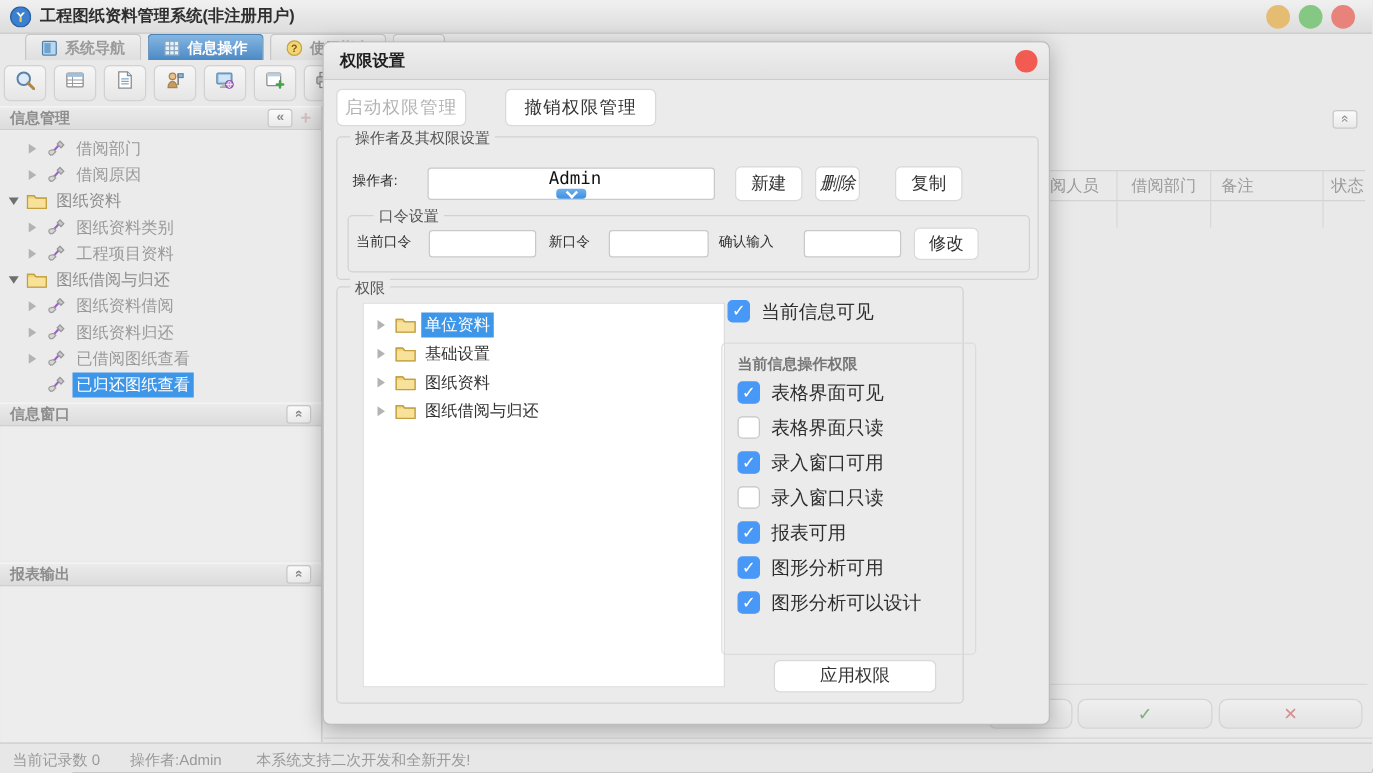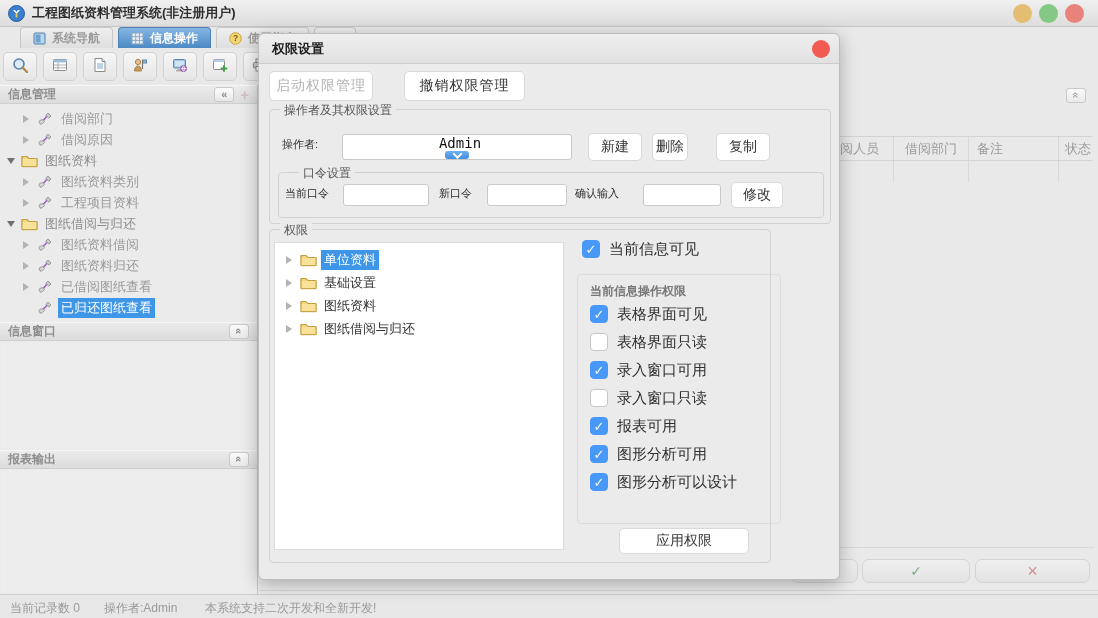--- a/index.html
+++ b/index.html
@@ -402,42 +402,42 @@
     <span class="legend">操作者及其权限设置</span>
     <span class="flabel" style="left:12px; top:27px;">操作者:</span>
     <div class="combo" style="left:72px; top:24px; width:230px;flex-direction:column;">
       <span class="val">Admin</span>
       <span class="combo-arrow">
           <span class="chev-dn"></span>
         </span>
     </div>
     <div id="operator-buttons">
         <button class="btn" style="position: absolute; left: 318px; top: 23px; width: 54px; height: 28px;">新建</button>
-        <button class="btn" style="position: absolute; left: 382px; top: 23px; width: 36px; height: 28px;">删除</button>
+        <button class="btn" style="position: absolute; left: 382px; top: 23px; width: 36px; height: 28px; font-style: italic;">删除</button>
         <button class="btn" style="position: absolute; left: 446px; top: 23px; width: 54px; height: 28px;">复制</button>
       </div>
 
     <div class="group" style="left:8px; top:62px; width:546px; height:46px; border-radius:4px;">
       <span class="legend" style="left:20px; background:#ebebeb;">口令设置</span>
       <div id="password-fields">
           <span class="flabel" style="left: 6px; top: 13px;">当前口令</span>
           <input class="txt-input" style="left: 64px; top: 11px; width: 86px;">
           <span class="flabel" style="left: 160px; top: 13px;">新口令</span>
           <input class="txt-input" style="left: 208px; top: 11px; width: 80px;">
           <span class="flabel" style="left: 296px; top: 13px;">确认输入</span>
           <input class="txt-input" style="left: 364px; top: 11px; width: 78px;">
         </div>
       <button class="btn" style="position:absolute; left:452px; top:9px; width:52px; height:26px;">修改</button>
     </div>
   </div>
 
   <div class="group" style="left:10px; top:195px; width:502px; height:334px;">
     <span class="legend">权限</span>
 
-    <div class="mtree" style="left:4px; top:12px; width:290px; height:308px;" id="modal-tree">
+    <div class="mtree" style="left:20px; top:12px; width:290px; height:308px;" id="modal-tree">
         <div class="tree-row ind0 sel folder">
           <span class="arrbox">
             <span class="arr-r"></span>
           </span>
           <span class="node-ic"><svg width="17" height="15" viewBox="0 0 17 15">
               <path d="M1 3.5 h5.2 l1.6 2 H16 v8 H1 z" fill="#f3d478" stroke="#c2a040"></path>
               <path d="M1 6.5 h15" stroke="#e8ebd4" stroke-width="1.2"></path>
               <path d="M1 6 h15 v7.5 H1 z" fill="#f8e29a" stroke="none"></path>
               <path d="M1 3.5 h5.2 l1.6 2 H16 v8.2 H1 z" fill="none" stroke="#c2a040"></path>
             </svg></span>

